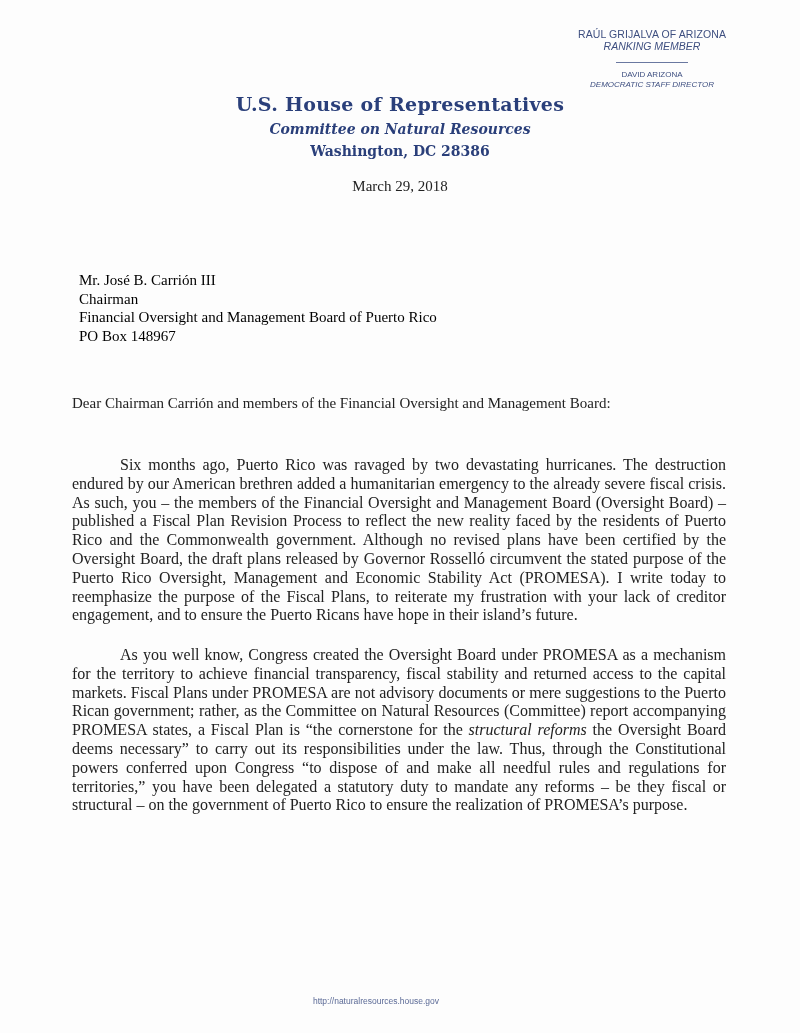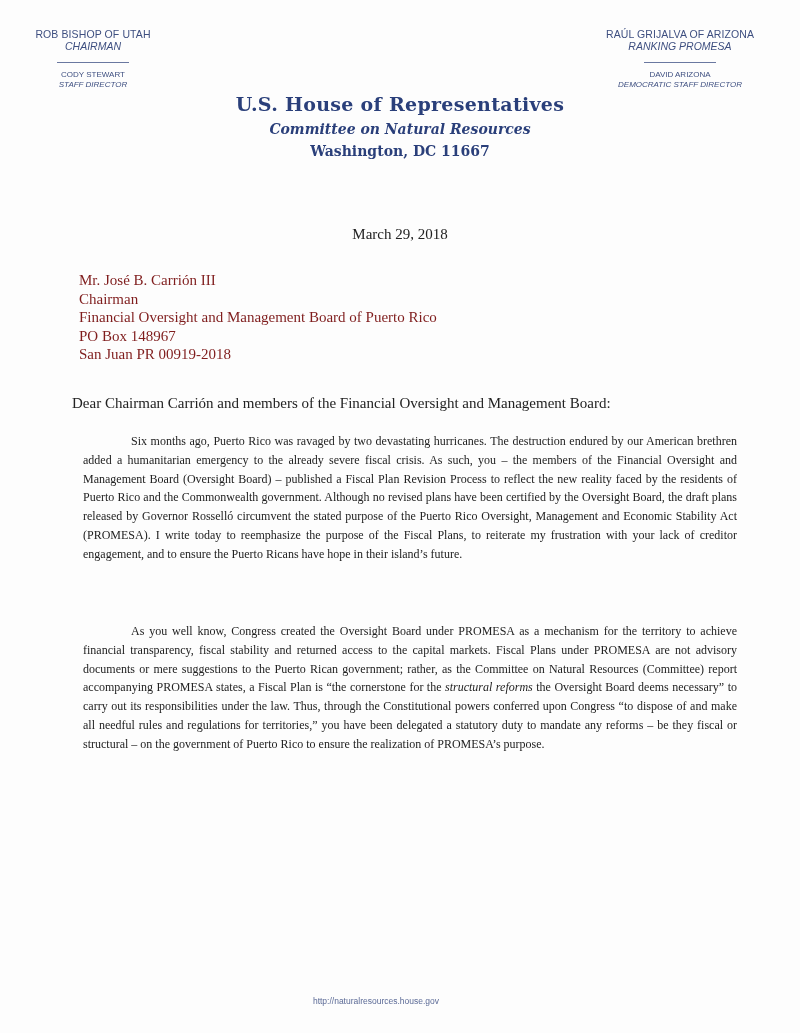--- a/index.html
+++ b/index.html
@@ -1,81 +1,73 @@
 <!DOCTYPE html>
 <html><head>
 <meta charset="utf-8">
 <style>
   html, body { margin: 0; padding: 0; background: #ffffff; }
   body { width: 800px; height: 1033px; position: relative; overflow: hidden; }
   .page { position: absolute; left: 0; top: 0; width: 800px; height: 1033px; background: #fdfdfd; }
 
   .side-block { position: absolute; top: 28px; text-align: center; color: #3e4f80; font-family: "Liberation Sans", sans-serif; }
   .side-block.left { left: 18px; width: 150px; }
-  .side-block.right { left: 575px; width: 210px; }
+  .side-block.right { left: 547px; width: 210px; }
   .side-name { font-size: 10.5px; letter-spacing: 0.1px; line-height: 12px; }
   .side-title { font-size: 10.5px; font-style: italic; line-height: 12px; }
   .side-rule { width: 72px; height: 1px; background: #6a78a0; margin: 10px auto 7px auto; }
   .side-staff { font-size: 8px; line-height: 10px; }
   .side-staff-title { font-size: 8px; font-style: italic; line-height: 10px; }
 
   .masthead { position: absolute; left: 220px; top: 68px; width: 360px; text-align: center; color: #2a3f7a; font-family: "DejaVu Serif", serif; font-weight: bold; margin-top: 24px; }
   .mast-1 { font-size: 19px; line-height: 24px; letter-spacing: 0.3px; }
   .mast-2 { font-size: 14px; line-height: 22px; margin-top: 2px; font-style: italic; }
   .mast-3 { font-size: 14px; line-height: 22px; }
 
-  .date { position: absolute; left: 0; width: 800px; top: 178px; text-align: center; font-family: "Liberation Serif", serif; font-size: 15px; color: #222; margin-top: 48px; }
+  .date { position: absolute; left: 0; width: 800px; top: 178px; text-align: center; font-family: "Liberation Serif", serif; font-size: 15px; color: #222; }
 
-  .address { position: absolute; left: 79px; top: 271px; font-family: "Liberation Serif", serif; font-size: 15px; line-height: 18.5px; color: #7f1d1d; }
+  .address { position: absolute; left: 79px; top: 271px; font-family: "Liberation Serif", serif; font-size: 15px; line-height: 18.5px; color: #000000; }
   .address div { white-space: nowrap; }
 
   .salutation { position: absolute; left: 72px; top: 395px; font-family: "Liberation Serif", serif; font-size: 15px; color: #222; white-space: nowrap; }
 
-  .body-text { position: absolute; left: 83px; width: 654px; font-family: "Liberation Serif", serif; font-size: 12px; line-height: 18.8px; color: #222; text-align: justify; }
+  .body-text { position: absolute; left: 72px; width: 654px; font-family: "Liberation Serif", serif; font-size: 16px; line-height: 18.8px; color: #222; text-align: justify; margin-top: 24px; }
   .body-text p { margin: 0; text-indent: 48px; }
   .p1 { top: 432px; }
   .p2 { top: 622px; }
 
   .footer { position: absolute; left: 0; width: 752px; top: 996px; text-align: center; font-family: "Liberation Sans", sans-serif; font-size: 8.5px; color: #5b6a96; }
 </style>
 </head>
 <body>
 
 <div class="page">
 
-  <div class="side-block left">
-    <div class="side-name">ROB BISHOP OF UTAH</div>
-    <div class="side-title">CHAIRMAN</div>
-    <div class="side-rule"></div>
-    <div class="side-staff">CODY STEWART</div>
-    <div class="side-staff-title">STAFF DIRECTOR</div>
-  </div>
 
   <div class="side-block right">
     <div class="side-name">RAÚL GRIJALVA OF ARIZONA</div>
-    <div class="side-title">RANKING PROMESA</div>
+    <div class="side-title">RANKING MEMBER</div>
     <div class="side-rule"></div>
     <div class="side-staff">DAVID ARIZONA</div>
     <div class="side-staff-title">DEMOCRATIC STAFF DIRECTOR</div>
   </div>
 
   <div class="masthead">
     <div class="mast-1">U.S. House of Representatives</div>
     <div class="mast-2">Committee on Natural Resources</div>
-    <div class="mast-3">Washington, DC 11667</div>
+    <div class="mast-3">Washington, DC 28386</div>
   </div>
 
   <div class="date">March 29, 2018</div>
 
   <div class="address">
     <div>Mr. José B. Carrión III</div>
     <div>Chairman</div>
     <div>Financial Oversight and Management Board of Puerto Rico</div>
     <div>PO Box 148967</div>
-    <div>San Juan PR 00919-2018</div>
   </div>
 
   <div class="salutation">Dear Chairman Carrión and members of the Financial Oversight and Management Board:</div>
 
   <div class="body-text p1">
     <p>Six months ago, Puerto Rico was ravaged by two devastating hurricanes.  The destruction endured by our American brethren added a humanitarian emergency to the already severe fiscal crisis.  As such, you – the members of the Financial Oversight and Management Board (Oversight Board) – published a Fiscal Plan Revision Process to reflect the new reality faced by the residents of Puerto Rico and the Commonwealth government.  Although no revised plans have been certified by the Oversight Board, the draft plans released by Governor Rosselló circumvent the stated purpose of the Puerto Rico Oversight, Management and Economic Stability Act (PROMESA).  I write today to reemphasize the purpose of the Fiscal Plans, to reiterate my frustration with your lack of creditor engagement, and to ensure the Puerto Ricans have hope in their island’s future.</p>
   </div>
 
   <div class="body-text p2">
     <p><span>As you well know, Congress created the Oversight Board under PROMESA as a mechanism for the territory to achieve financial transparency, fiscal stability and returned access to the capital markets.  Fiscal Plans under PROMESA are not advisory documents or mere suggestions to the Puerto Rican government; rather, as the Committee on Natural Resources (Committee) report accompanying PROMESA states, a Fiscal Plan is “the cornerstone for the </span><em>structural reforms</em><span> the Oversight Board deems necessary” to carry out its responsibilities under the law.  Thus, through the Constitutional powers conferred upon Congress “to dispose of and make all needful rules and regulations for territories,” you have been delegated a statutory duty to mandate any reforms – be they fiscal or structural – on the government of Puerto Rico to ensure the realization of PROMESA’s purpose.</span></p>

